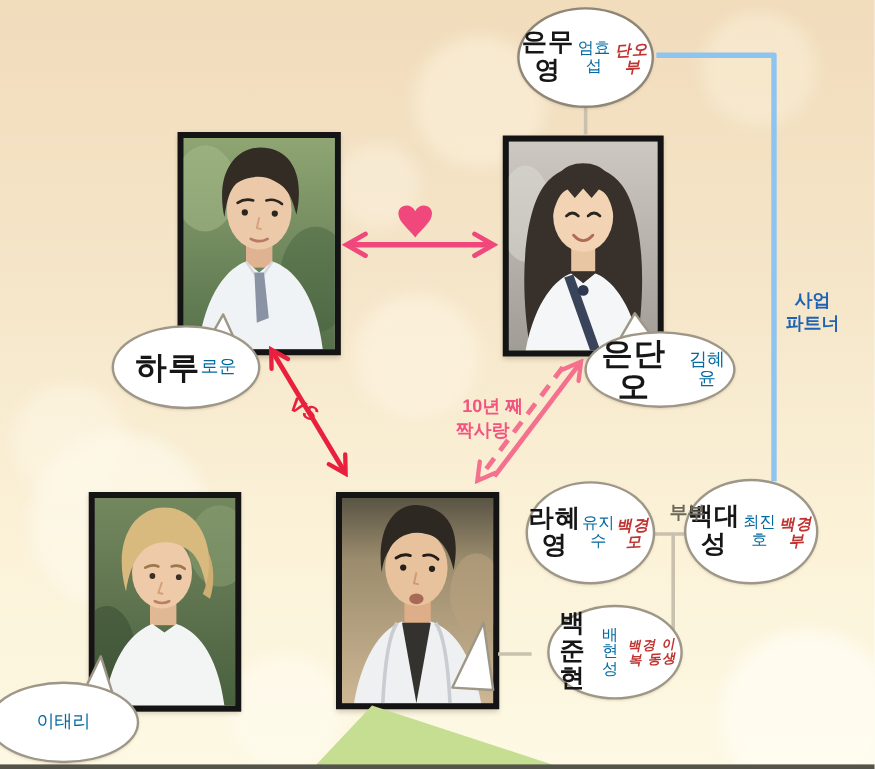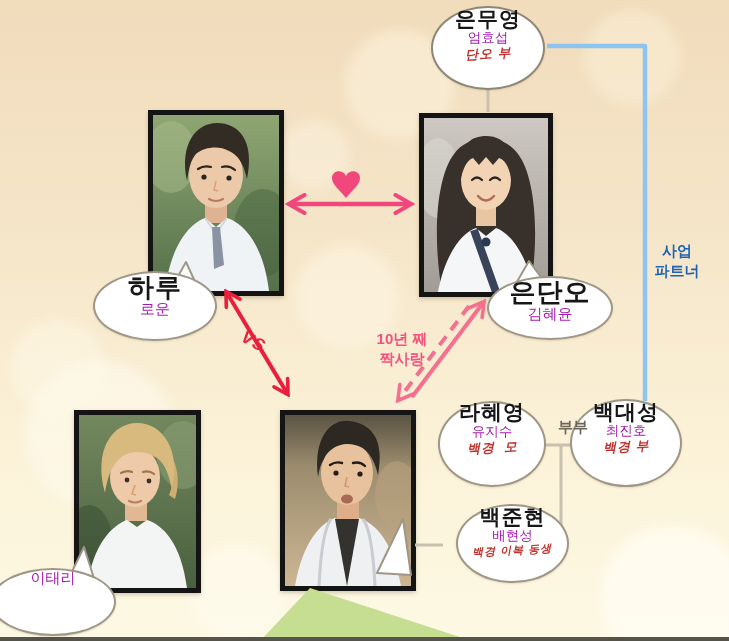--- a/index.html
+++ b/index.html
@@ -13,26 +13,26 @@
   .photo {
     position:absolute; border:5px solid #141414; box-sizing:border-box;
     z-index:1; background:#9a9a90; box-shadow:0 2px 4px rgba(90,70,40,.25);
   }
   .photo svg { display:block; width:100%; height:100%; }
 
   #overlay { position:absolute; left:0; top:0; width:729px; height:641px; z-index:2; }
 
   .bubble {
     position:absolute; background:#ffffff; border:2px solid #9e9787; border-radius:50%;
-    display:flex; flex-direction:column; align-items:center; justify-content:flex-start;
+    display:flex; flex-direction:row; align-items:center; justify-content:center;
     z-index:3; text-align:center; line-height:1.08; box-sizing:border-box;
     box-shadow:0 1px 2px rgba(120,100,70,.18);
   }
   .bubble .nm { font-weight:bold; color:#161616; letter-spacing:1px; }
-  .bubble .ac { color:#a21caf; margin-top:0; }
+  .bubble .ac { color:#0369a1; margin-top:0; }
   .bubble .note { color:#bf3430; font-weight:bold; font-style:italic; margin-top:2px; font-size:13px; transform:rotate(-3deg); letter-spacing:1px; }
   .big .nm { font-size:26px; }
   .big .ac { font-size:15px; }
   .fam .nm { font-size:21px; }
   .fam .ac { font-size:13.5px; }
 
   .label { position:absolute; z-index:3; font-weight:bold; text-align:center; }
   #label-vs      { color:#e8203e; font-size:17px; font-style:italic; transform:rotate(28deg); letter-spacing:1px; }
   #label-crush   { color:#f2547f; font-size:15px; line-height:1.3; }
   #label-partner { color:#1e63b5; font-size:15px; line-height:1.35; }
@@ -205,46 +205,46 @@
   <div class="bubble big" style="left:93px;top:271px;width:124px;height:70px;">
     <span class="nm">하루</span>
     <span class="ac">로운</span>
   </div>
 
   <div class="bubble big" style="left:-10px;top:568px;width:126px;height:68px;">
     <span class="ac">이태리</span>
   </div>
 
 
-  <div class="bubble fam" style="left:438px;top:401px;width:108px;height:86px;font-family:Liberation Mono, monospace;">
+  <div class="bubble fam" style="left:438px;top:401px;width:108px;height:86px;">
     <span class="nm">라혜영</span>
     <span class="ac">유지수</span>
     <span class="note">백경 모</span>
   </div>
 
   <div class="bubble fam" style="left:570px;top:399px;width:112px;height:88px;">
     <span class="nm">백대성</span>
     <span class="ac">최진호</span>
     <span class="note">백경 부</span>
   </div>
 
   <div class="bubble fam" style="left:456px;top:504px;width:113px;height:79px;">
     <span class="nm">백준현</span>
     <span class="ac">배현성</span>
     <span class="note" style="font-size:11px;">백경 이복 동생</span>
   </div>
 
   <div class="label" id="label-vs" style="left:241px;top:332px;">VS</div>
 
   <div class="label" id="label-crush" style="left:368px;top:329px;width:68px;">
-    <span style="display:block;">10년 째</span>
+    <span style="display:block;text-align:right;">10년 째</span>
     <span style="display:block;">짝사랑</span>
   </div>
 
   <div class="label" id="label-partner" style="left:649px;top:213px;width:56px;">
     <span style="display:block;margin-top:28px;">사업</span>
-    <span style="display:block;">파트너</span>
+    <span style="display:block;font-family:Liberation Mono, monospace;">파트너</span>
   </div>
 
   <div class="label" id="label-couple" style="left:541px;top:418px;width:36px;">부부</div>
 
   <div id="bottom-strip"></div>
 </div>
 
 </body></html>

